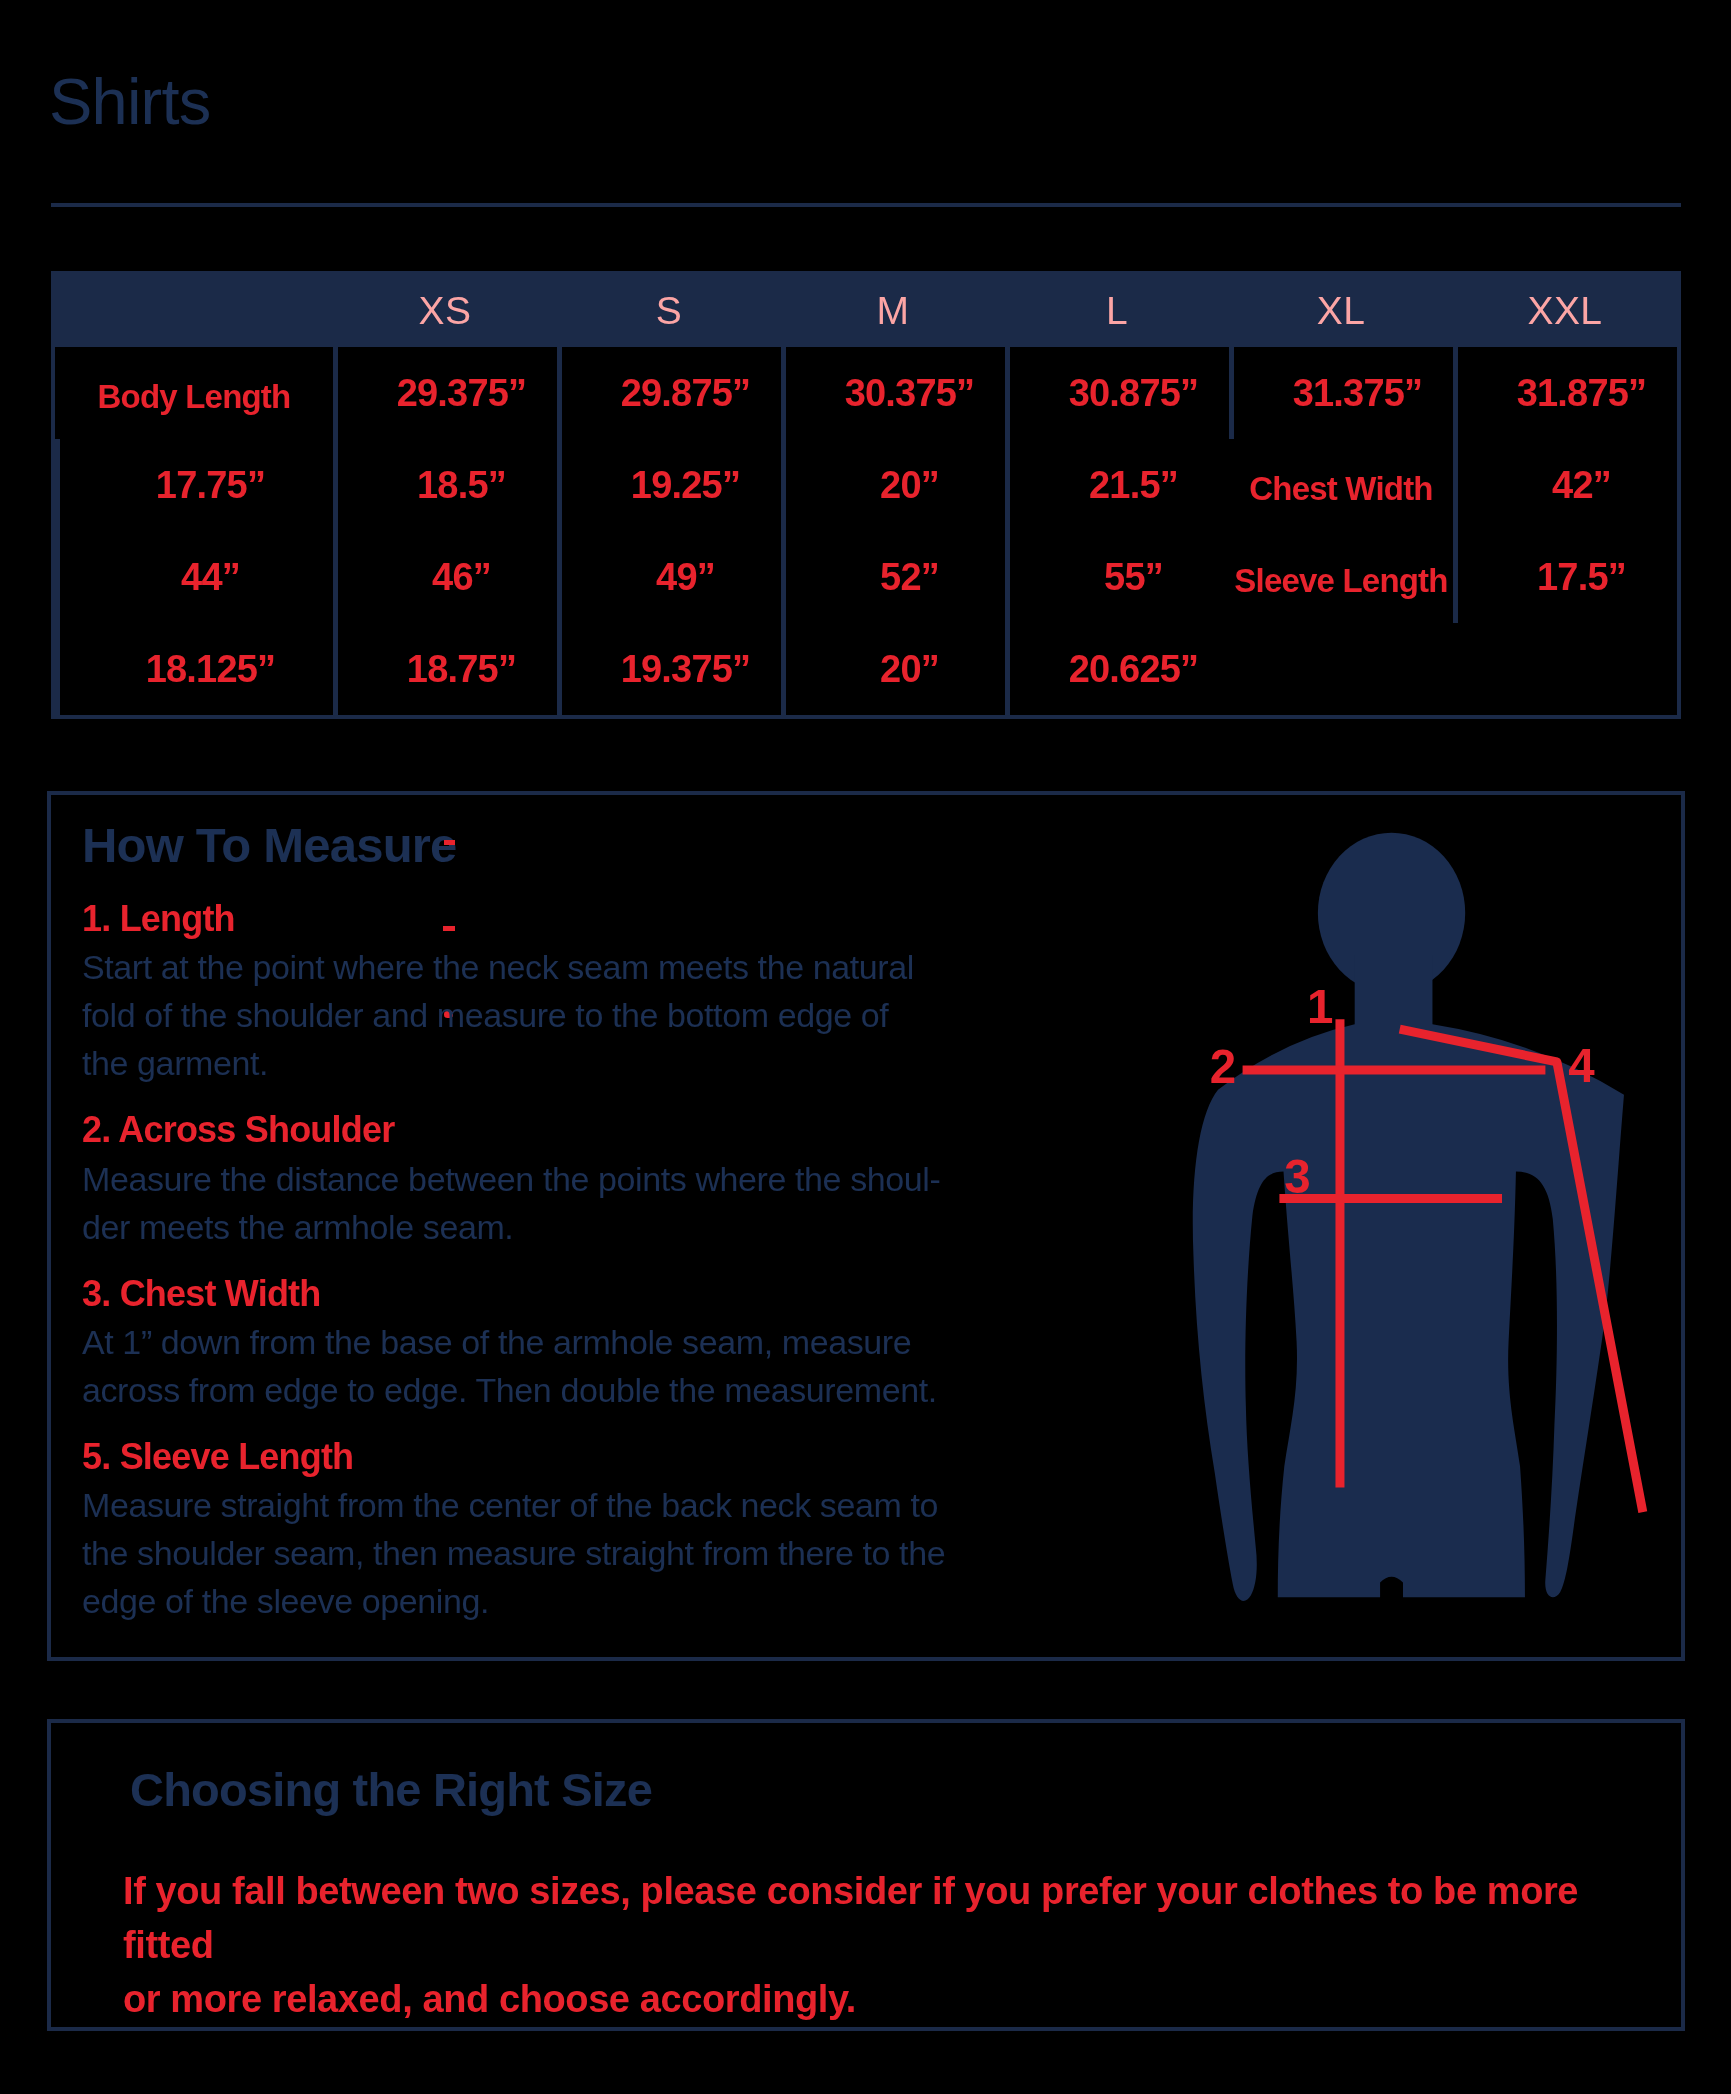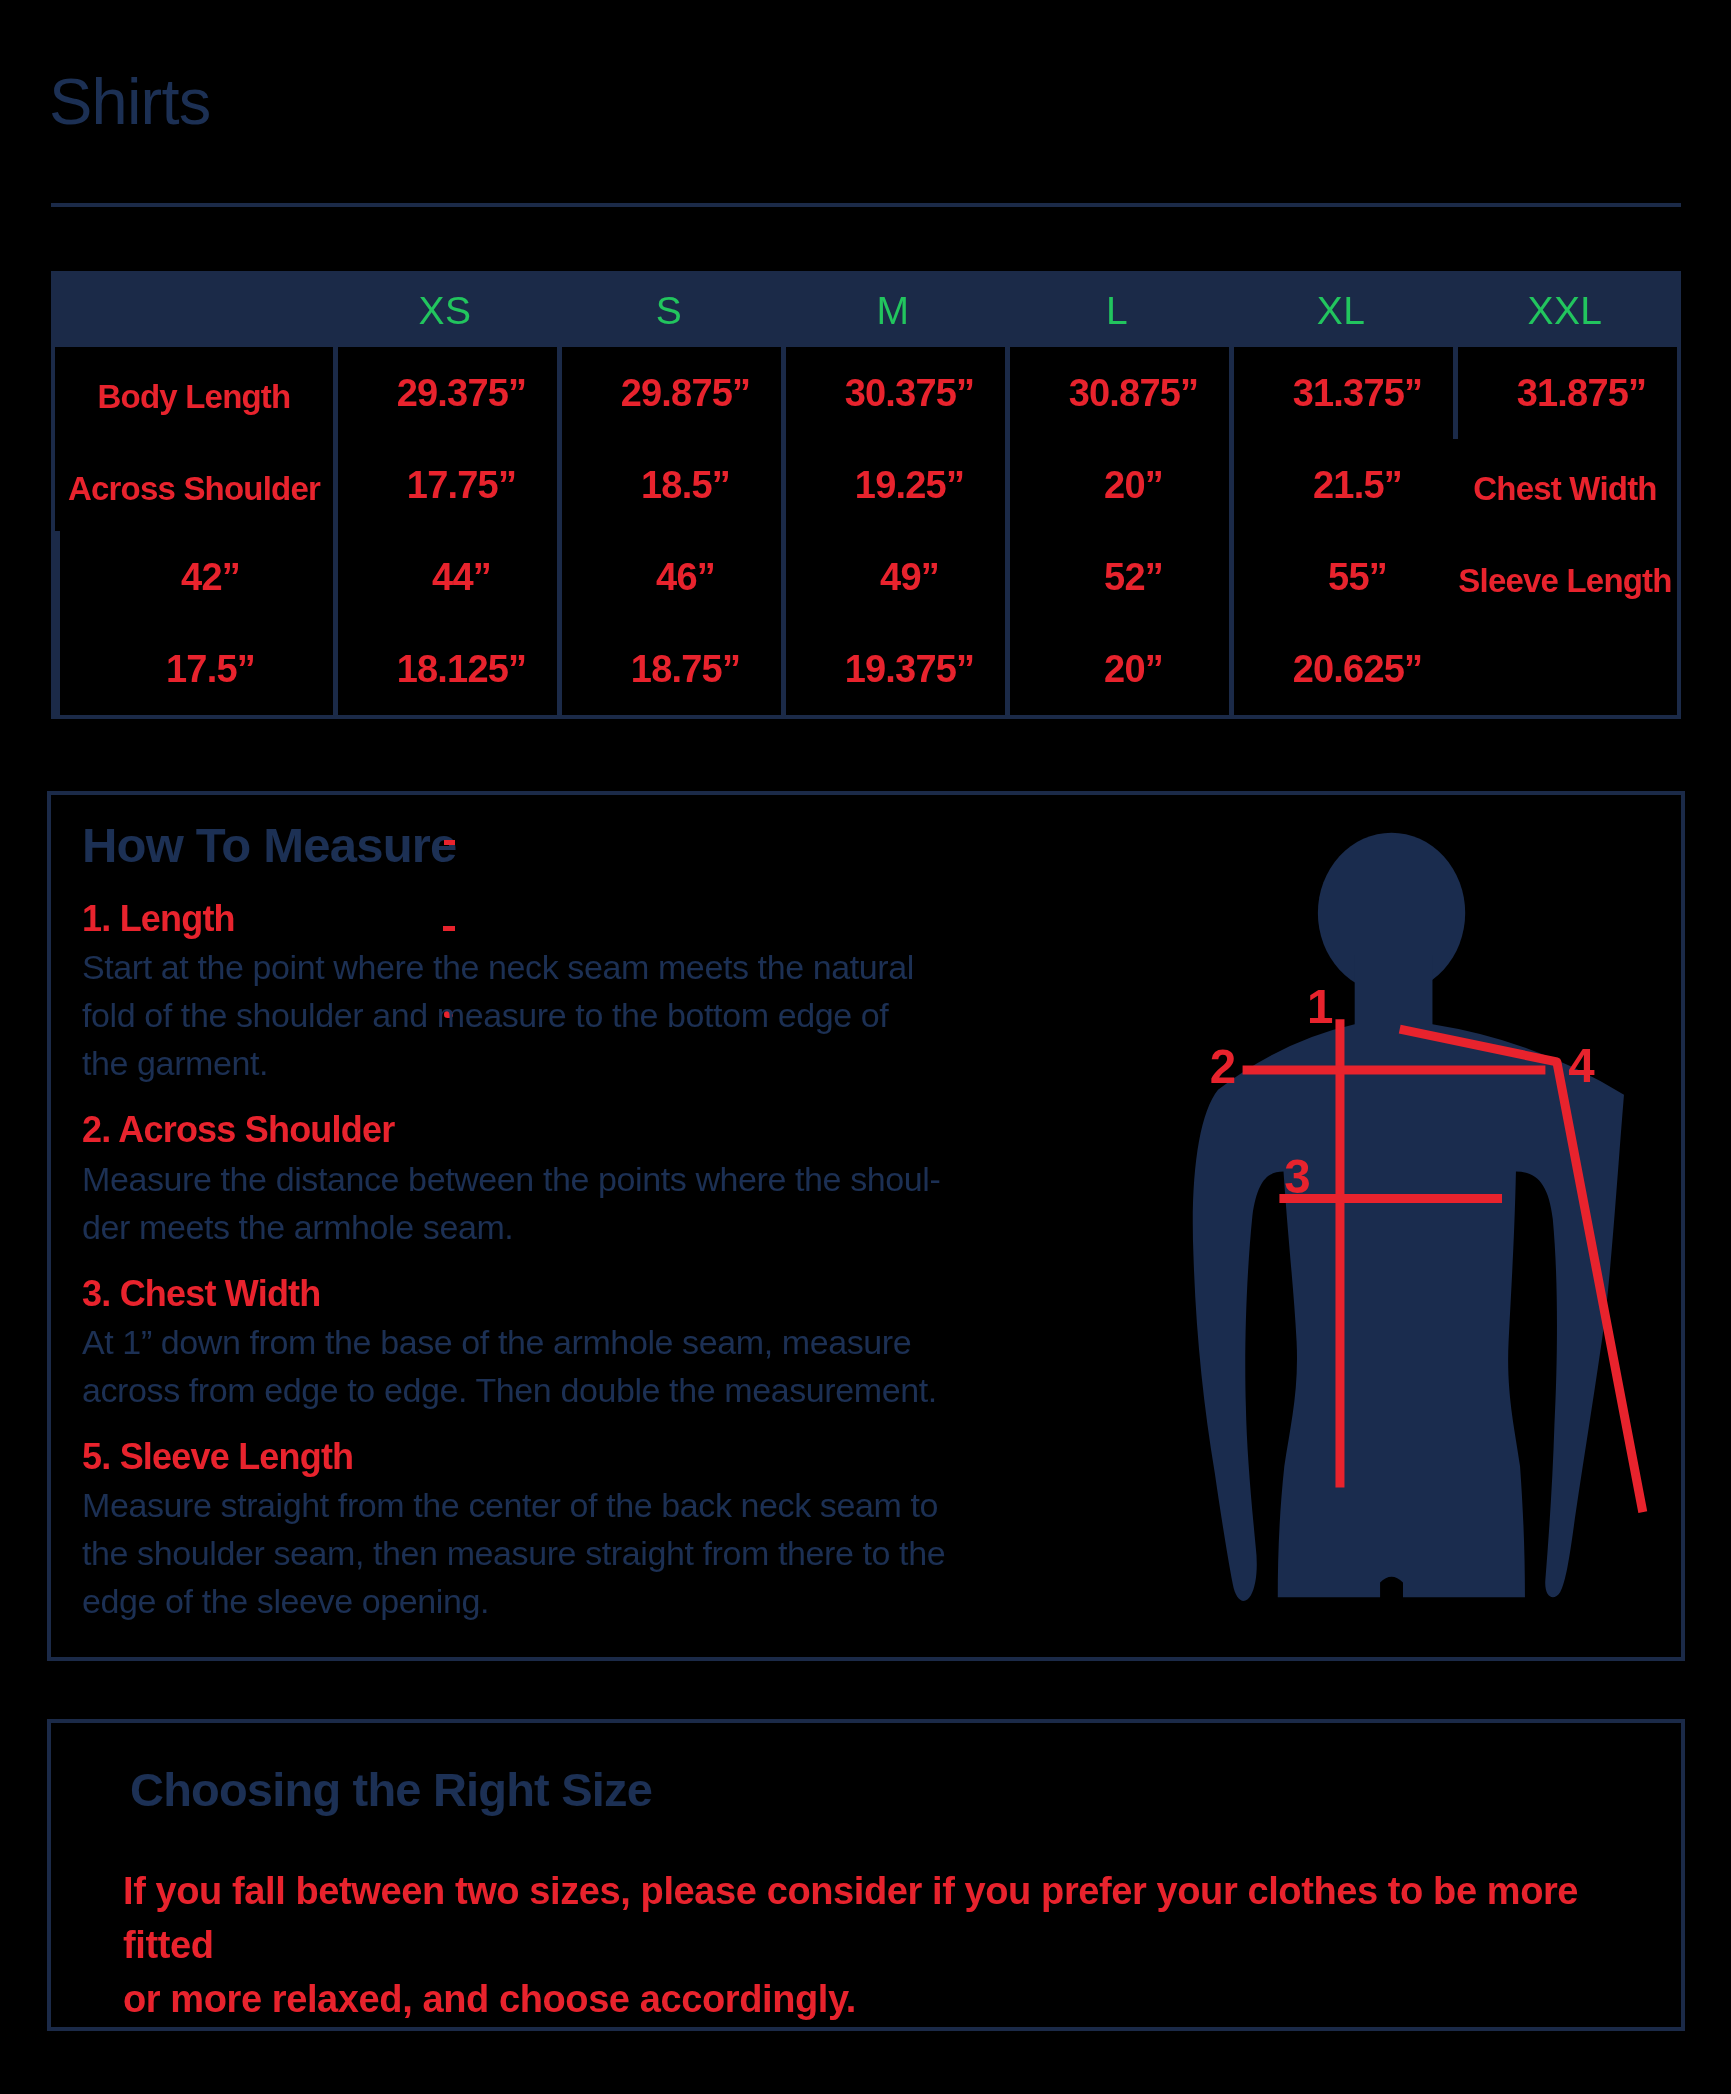--- a/index.html
+++ b/index.html
@@ -31,21 +31,21 @@
   }
   
   .size-table{
     position:absolute;left:51px;top:271px;width:1630px;height:448px;
     box-sizing:border-box;border:4.9px solid var(--navy-deep);
     display:grid;
     grid-template-columns:278px repeat(6,1fr);
     grid-template-rows:72px repeat(4,1fr);
   }
   .cell{display:flex;align-items:center;justify-content:center;box-sizing:border-box;}
-  .th{background:var(--navy-deep);color:#22c55e;font-size:39px;font-weight:400;letter-spacing:0.4px;}
+  .th{background:var(--navy-deep);color:#fca5a5;font-size:39px;font-weight:400;letter-spacing:0.4px;}
   .row-label{color:var(--red);font-size:33px;font-weight:700;letter-spacing:-0.8px;margin-top:8px;}
   .val{color:var(--red);font-size:38px;font-weight:700;letter-spacing:-0.8px;border-left:5.7px solid var(--navy-deep);padding-left:28px;}
   
   .htm-box{
     position:absolute;left:47px;top:791px;width:1638px;height:870px;
     box-sizing:border-box;border:4.9px solid var(--navy-deep);
   }
   .htm-heading{
     position:absolute;left:82px;top:820px;margin:0;
     font-size:49px;line-height:51px;font-weight:700;letter-spacing:-0.8px;
@@ -112,21 +112,20 @@
     <div class="cell th">XXL</div>
 
     <div class="cell row-label">Body Length</div>
     <div class="cell val">29.375”</div>
     <div class="cell val">29.875”</div>
     <div class="cell val">30.375”</div>
     <div class="cell val">30.875”</div>
     <div class="cell val">31.375”</div>
     <div class="cell val">31.875”</div>
 
-    <div class="cell row-label">Across Shoulder</div>
     <div class="cell val">17.75”</div>
     <div class="cell val">18.5”</div>
     <div class="cell val">19.25”</div>
     <div class="cell val">20”</div>
     <div class="cell val">21.5”</div>
 
     <div class="cell row-label">Chest Width</div>
     <div class="cell val">42”</div>
     <div class="cell val">44”</div>
     <div class="cell val">46”</div>

